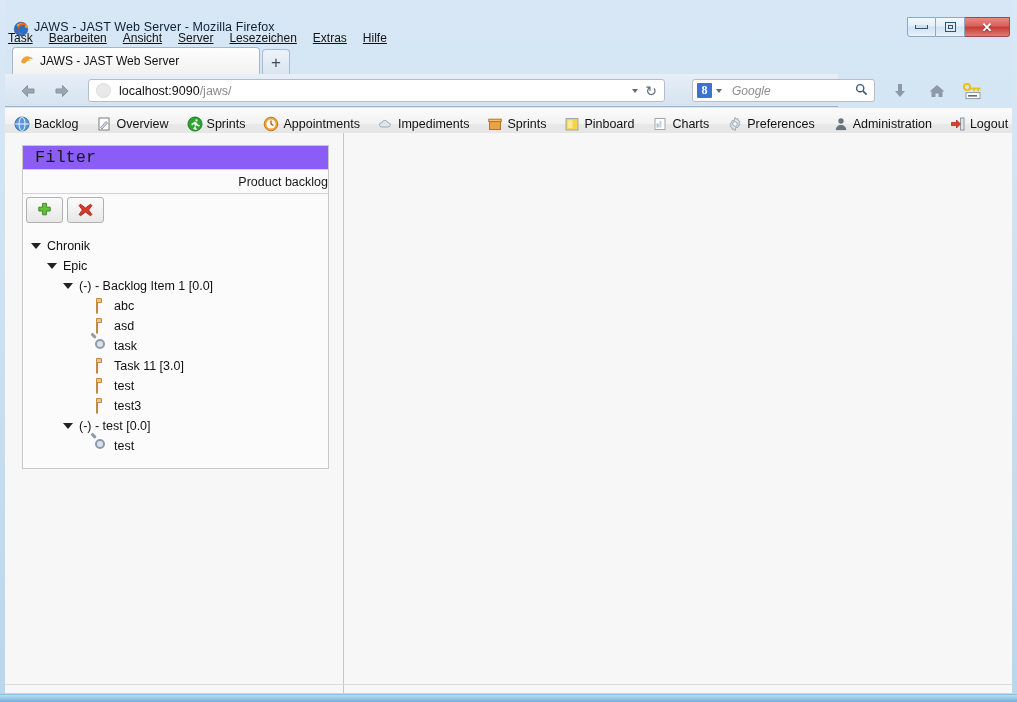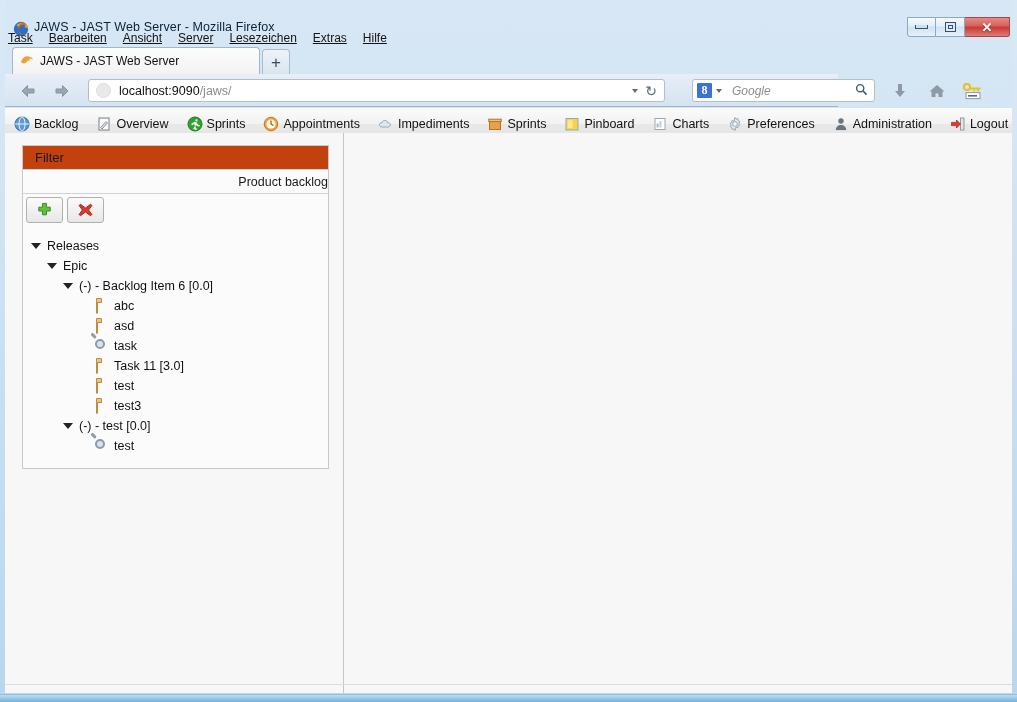--- a/index.html
+++ b/index.html
@@ -108,22 +108,22 @@
   
   .pagebody{position:absolute;left:5px;top:133px;width:1007px;height:560px;background:#f7f7f7;overflow:hidden;}
   .divider{position:absolute;left:338px;top:0;width:1px;height:560px;background:#c6c6c6;}
   .pagebody:after{content:"";position:absolute;left:0;right:0;bottom:8px;height:1px;background:#dcdcdc;}
 
   .panel{
     position:absolute;left:17px;top:12px;width:307px;
     background:#fbfbfb;border:1px solid #c9c9c9;box-sizing:border-box;
   }
   .panel-hdr{
-    height:24px;line-height:24px;padding-left:12px;font-size:13px;color:#1a1a1a;
-    border-bottom:1px solid #d3d3d3;background:#c2410c;box-sizing:border-box;
+    height:24px;line-height:24px;padding-left:12px;font-size:17px;color:#1a1a1a;
+    border-bottom:1px solid #d3d3d3;background:#8b5cf6;box-sizing:border-box;font-family:Liberation Mono, monospace;
   }
   .panel-sub{
     height:24px;line-height:24px;padding-left:12px;font-size:12.5px;color:#1a1a1a;
     border-bottom:1px solid #d3d3d3;background:#fbfbfb;box-sizing:border-box;text-align:right;
   }
   .btnrow{height:32px;display:flex;align-items:center;padding-left:3px;gap:4px;}
   .tbtn{
     width:37px;height:26px;border:1px solid #b0b0b0;border-radius:3px;
     background:linear-gradient(to bottom,#fbfbfb,#e7e7e7);
     display:flex;align-items:center;justify-content:center;box-sizing:border-box;
@@ -379,31 +379,31 @@
           <svg width="17" height="17" viewBox="0 0 17 17">
             <path d="M3.4 2.2 8.5 6l5.1-3.8 1.3 1.4L11.6 8l3.3 4.4-1.3 1.4L8.5 10l-5.1 3.8-1.3-1.4L5.4 8 2.1 3.6z" fill="#d63b2c" stroke="#9c251a" stroke-width=".9" stroke-linejoin="round"></path>
           </svg>
         </div>
       </div>
 
       <div class="tree">
 
         <div class="node" style="padding-left:0px">
           <span class="arrow"></span>
-          <span>Releases</span>
+          <span>Chronik</span>
         </div>
 
         <div class="node" style="padding-left:16px">
           <span class="arrow"></span>
           <span>Epic</span>
         </div>
 
         <div class="node" style="padding-left:32px">
           <span class="arrow"></span>
-          <span>(-) - Backlog Item 6 [0.0]</span>
+          <span>(-) - Backlog Item 1 [0.0]</span>
         </div>
 
         <div class="node" style="padding-left:64px">
           <span class="nico"><span class="ico-note"></span></span>
           <span>abc</span>
         </div>
 
         <div class="node" style="padding-left:64px">
           <span class="nico"><span class="ico-note"></span></span>
           <span>asd</span>

